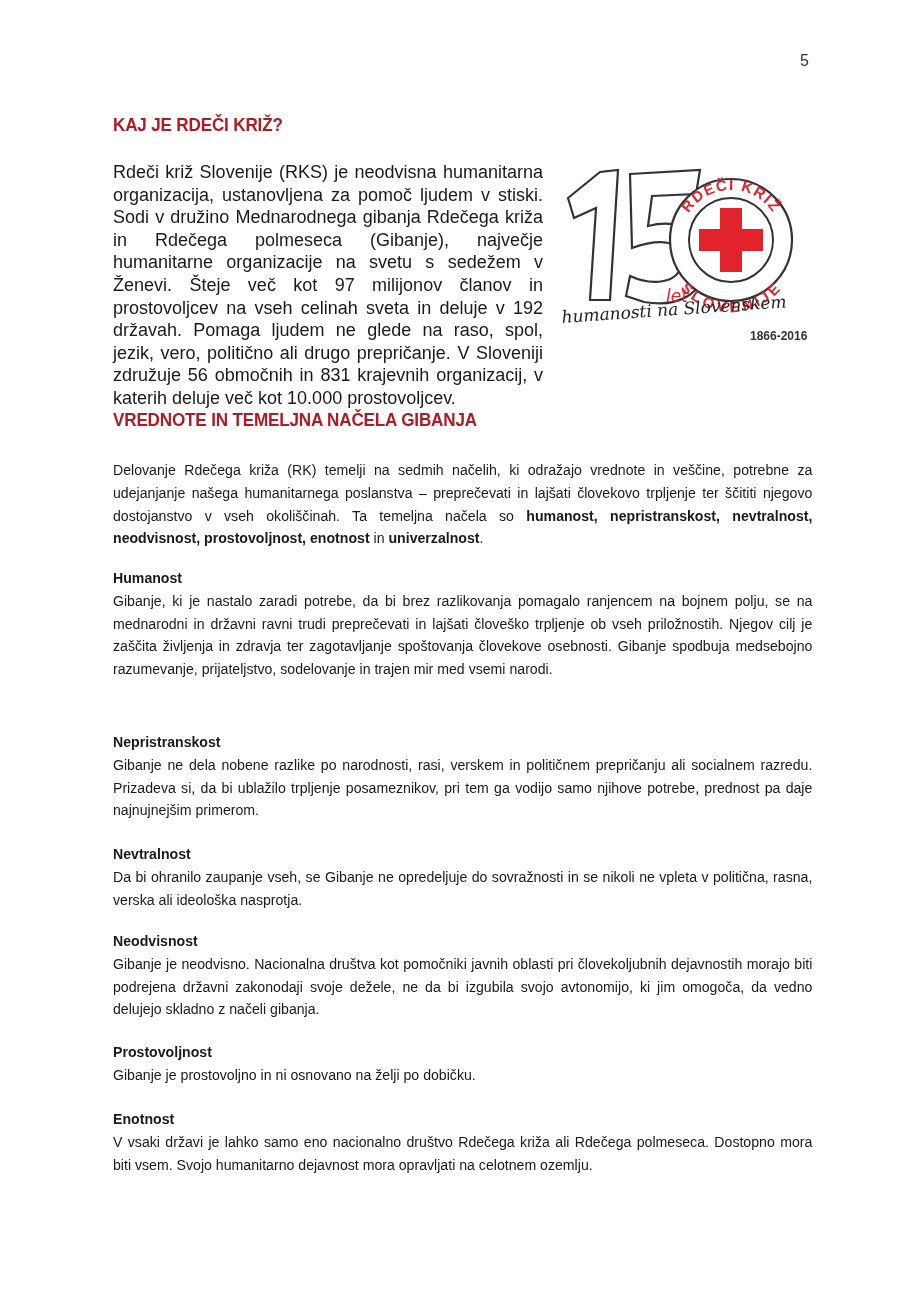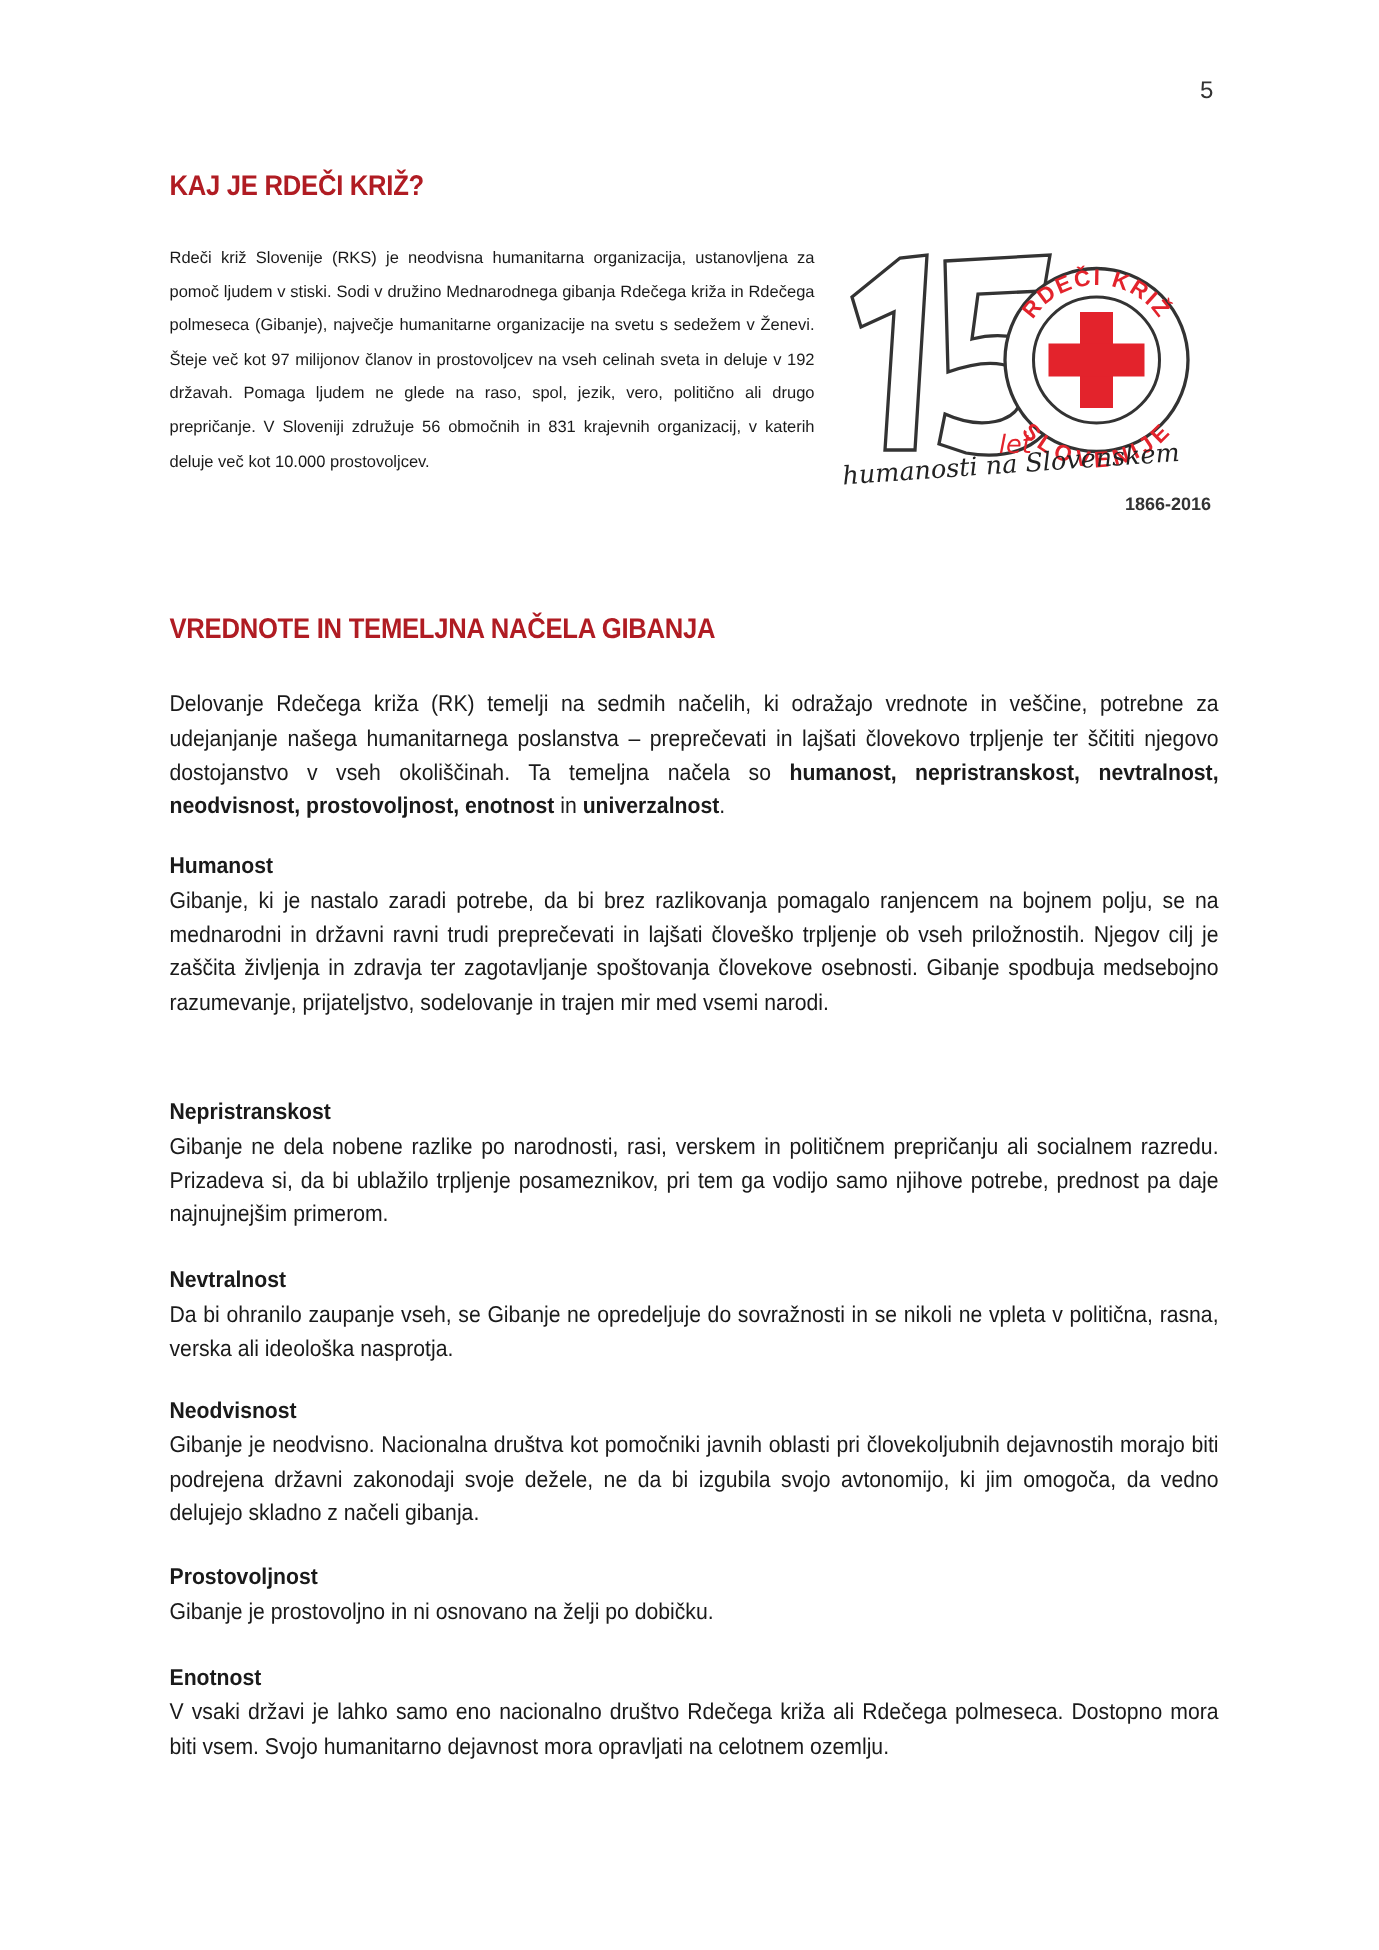--- a/index.html
+++ b/index.html
@@ -3,21 +3,21 @@
 <meta charset="utf-8">
 <style>
   html, body { margin: 0; padding: 0; background: #ffffff; }
   body { width: 919px; height: 1300px; position: relative; overflow: hidden;
          font-family: "Liberation Sans", sans-serif; color: #1a1a1a; }
   .page-number { position: absolute; left: 800px; top: 52px; font-size: 16px; color: #333; }
   .h1 { position: absolute; left: 113px; font-size: 19px; font-weight: bold; color: #b01c23;
         letter-spacing: -0.2px; margin: 0; transform: scaleX(0.9); transform-origin: left; }
   #h-kaj { top: 114px; }
   #h-vred { top: 409px; }
-  .intro { position: absolute; left: 113px; top: 161px; width: 430px; font-size: 11px;
+  .intro { position: absolute; left: 113px; top: 161px; width: 430px; font-size: 18px;
            line-height: 22.6px; text-align: justify; margin: 0; }
   .logo { position: absolute; left: 560px; top: 160px; width: 270px; height: 195px; }
   .para { position: absolute; left: 113px; width: 700px; font-size: 15.2px; line-height: 22.8px;
           text-align: justify; margin: 0; }
   .para b { font-weight: bold; }
   .sec-title { font-weight: bold; display: block; }
   #p-intro2 { top: 459px; }
   #s-hum { top: 567px; }
   #s-nep { top: 731px; }
   #s-nev { top: 843px; }

